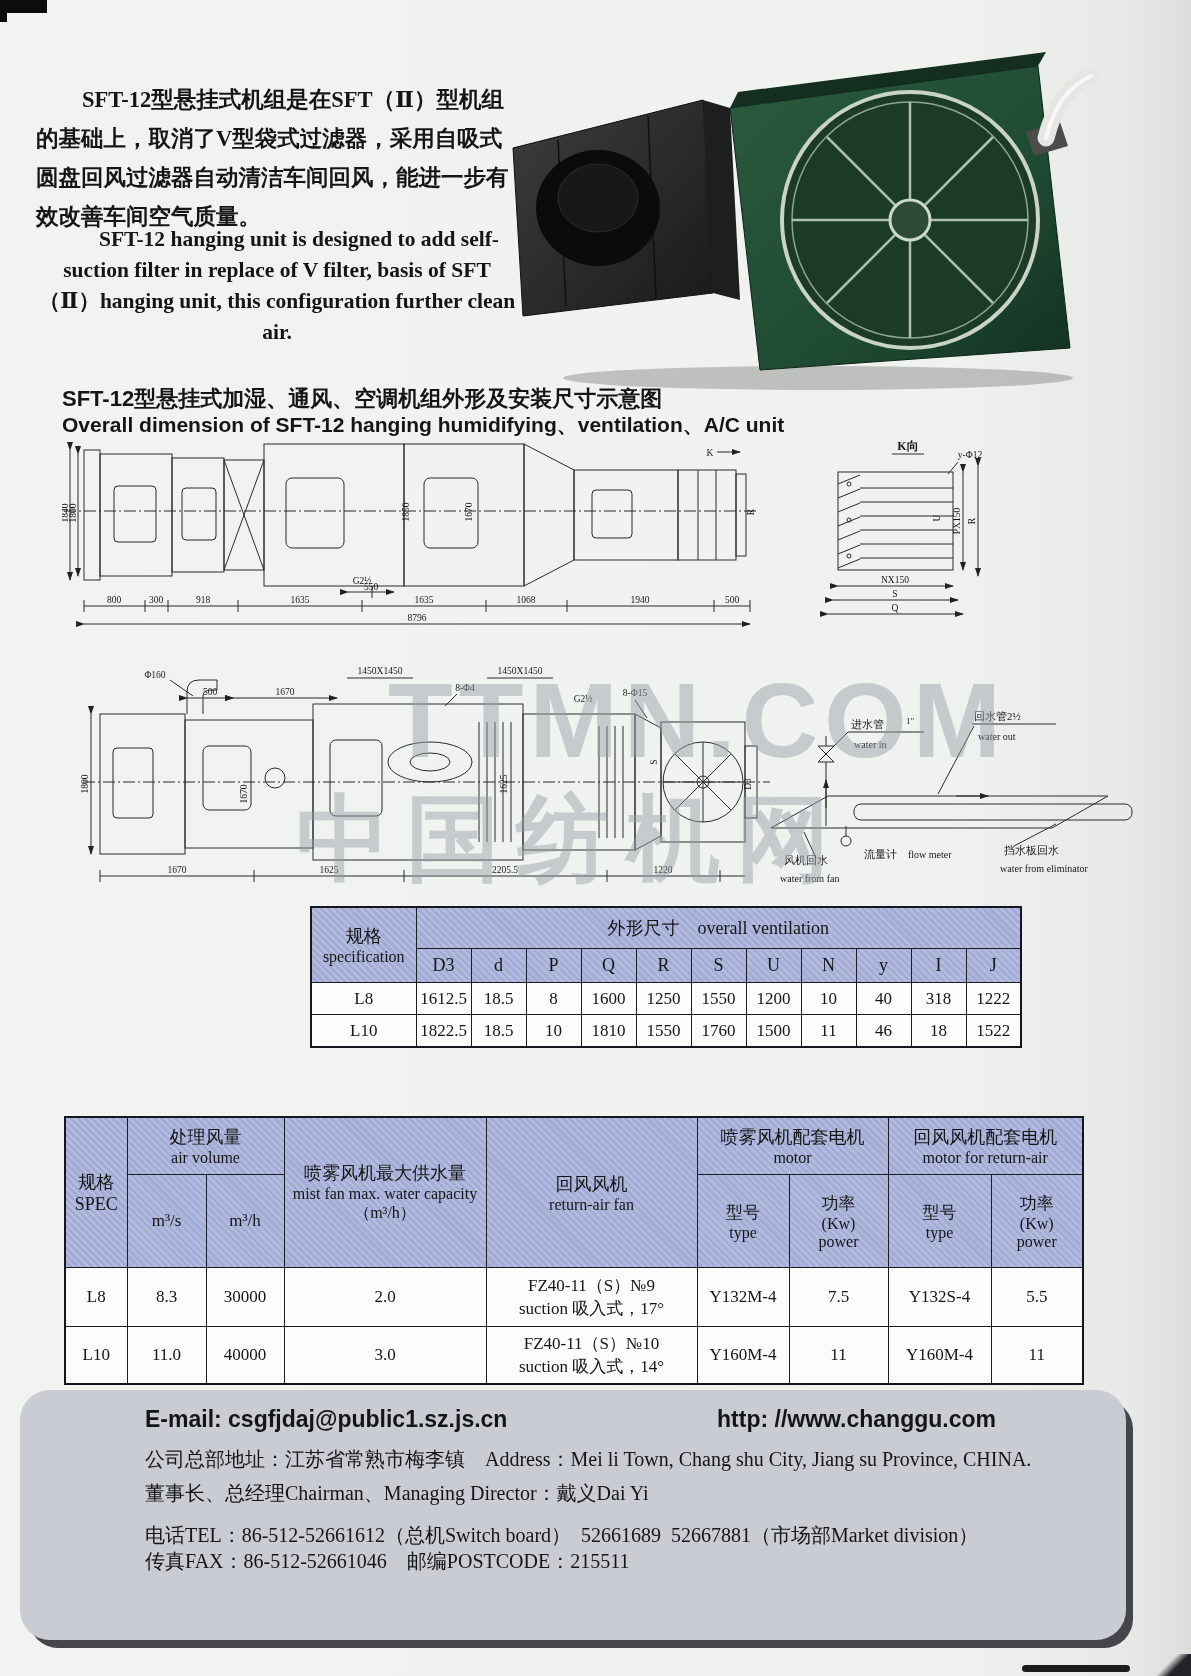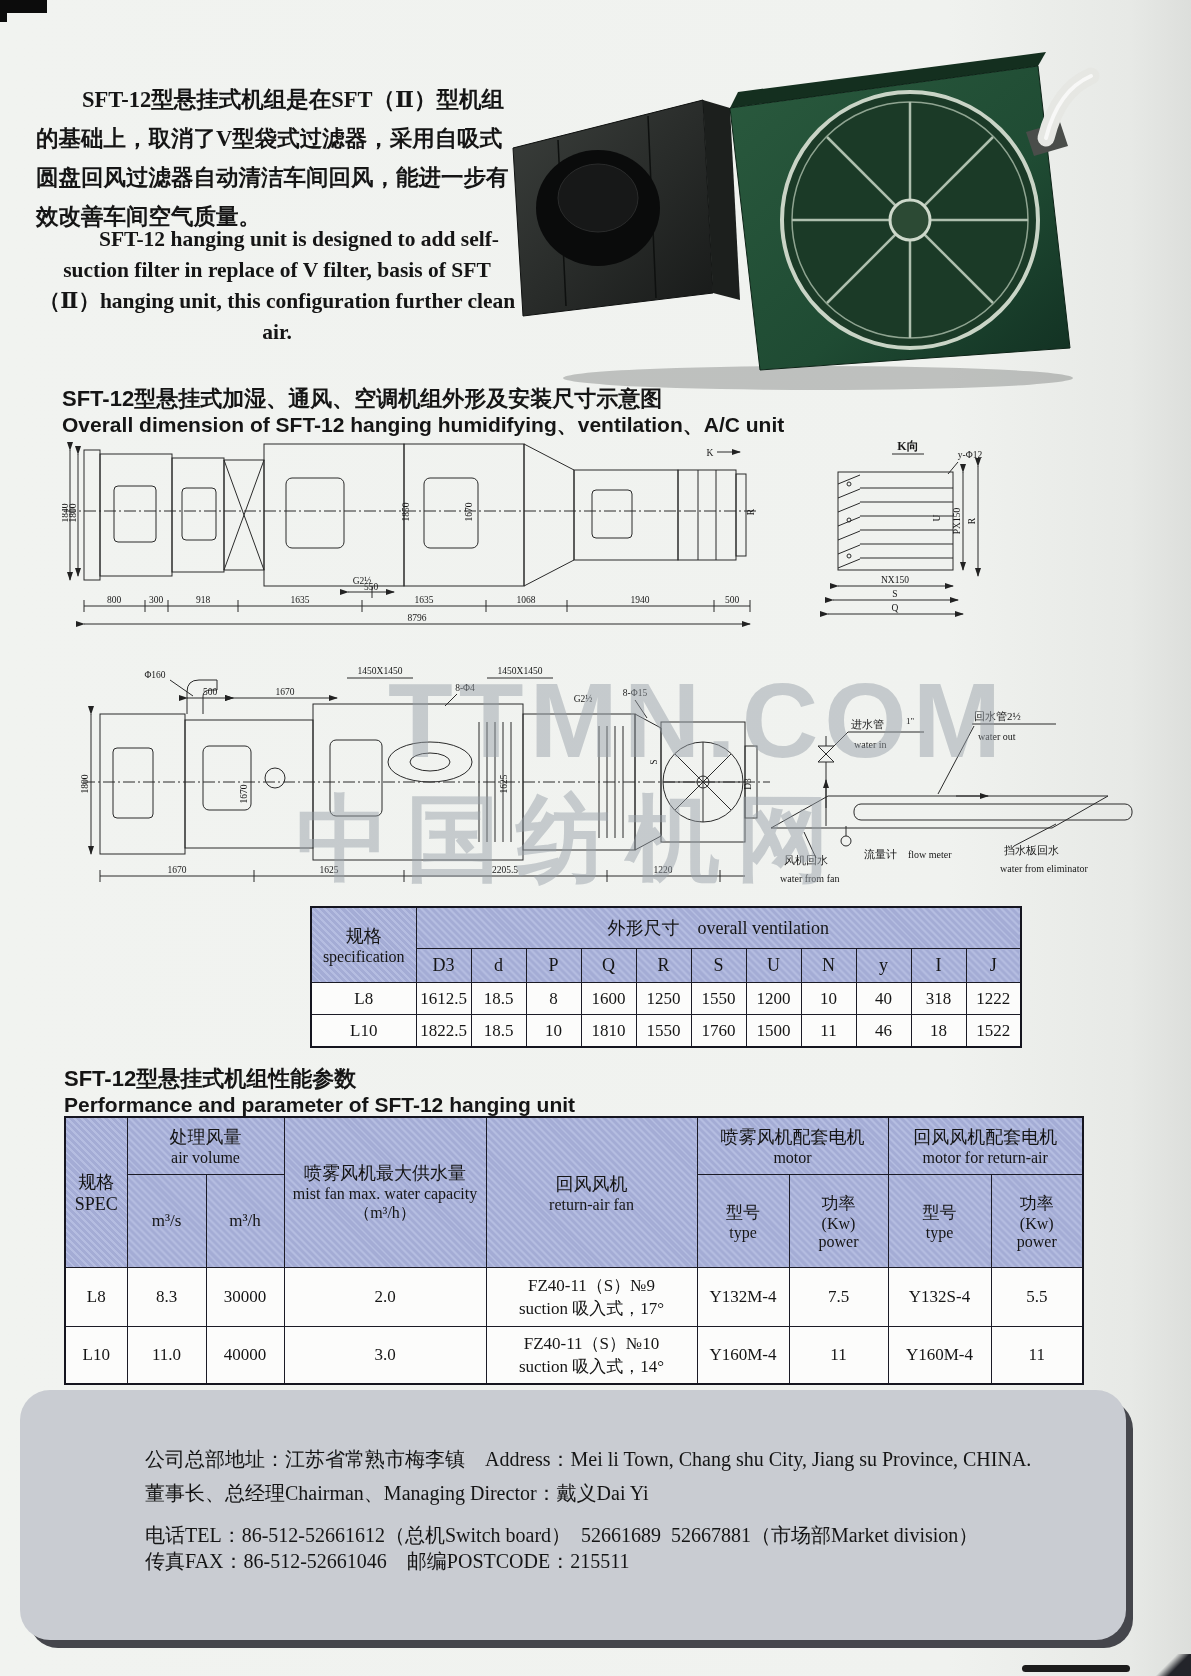--- a/index.html
+++ b/index.html
@@ -355,24 +355,20 @@
       <td>1760</td>
       <td>1500</td>
       <td>11</td>
       <td>46</td>
       <td>18</td>
       <td>1522</td>
     </tr>
   </tbody>
     </table>
 
-  <div class="abs sec-title" style="left:64px;top:1066px">
-    <div class="cn">SFT-12型悬挂式机组性能参数</div>
-    <div class="en">Performance and parameter of SFT-12 hanging unit</div>
-  </div>
 
   <table class="abs t2" style="left:64px;top:1116px">
     <colgroup>
       <col style="width:62px">
         <col style="width:79px">
         <col style="width:78px">
         <col style="width:202px">
       <col style="width:211px">
         <col style="width:92px">
         <col style="width:99px">
@@ -454,19 +450,26 @@
       </td>
       <td>Y160M-4</td>
       <td>11</td>
       <td>Y160M-4</td>
       <td>11</td>
     </tr>
   </tbody>
     </table>
 
   <div class="abs footer">
+    <div class="ft-email">
+      <span>
+        <span>E-mail:</span>
+        <span>csgfjdaj@public1.sz.js.cn</span>
+      </span>
+      <span>http: //www.changgu.com</span>
+    </div>
     <div class="ft-line" style="top:56px">公司总部地址：江苏省常熟市梅李镇    Address：Mei li Town, Chang shu City, Jiang su Province, CHINA.</div>
     <div class="ft-line" style="top:90px">董事长、总经理Chairman、Managing Director：戴义Dai Yi</div>
     <div class="ft-line" style="top:132px">电话TEL：86-512-52661612（总机Switch board）  52661689  52667881（市场部Market division）</div>
     <div class="ft-line" style="top:158px">传真FAX：86-512-52661046    邮编POSTCODE：215511</div>
   </div>
 
 </div>
 
 </body></html>

